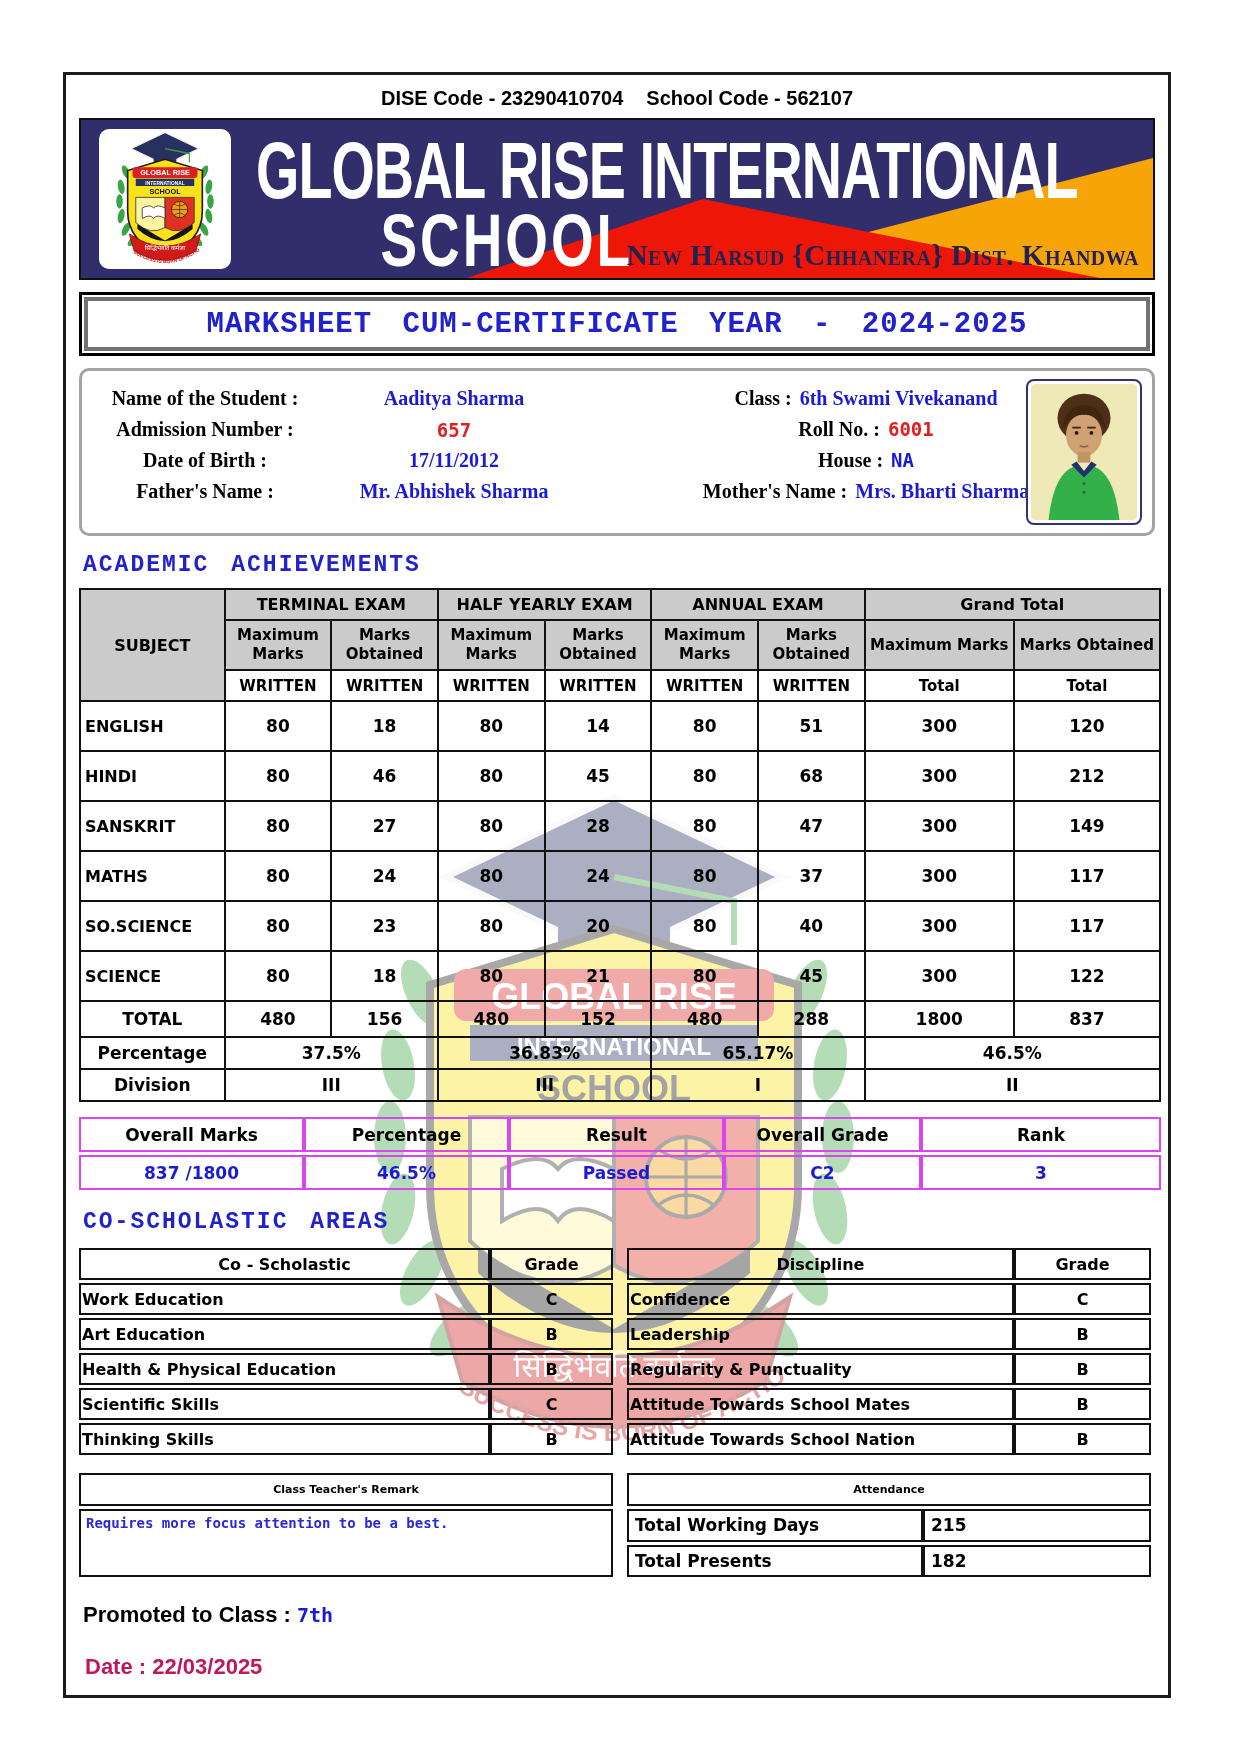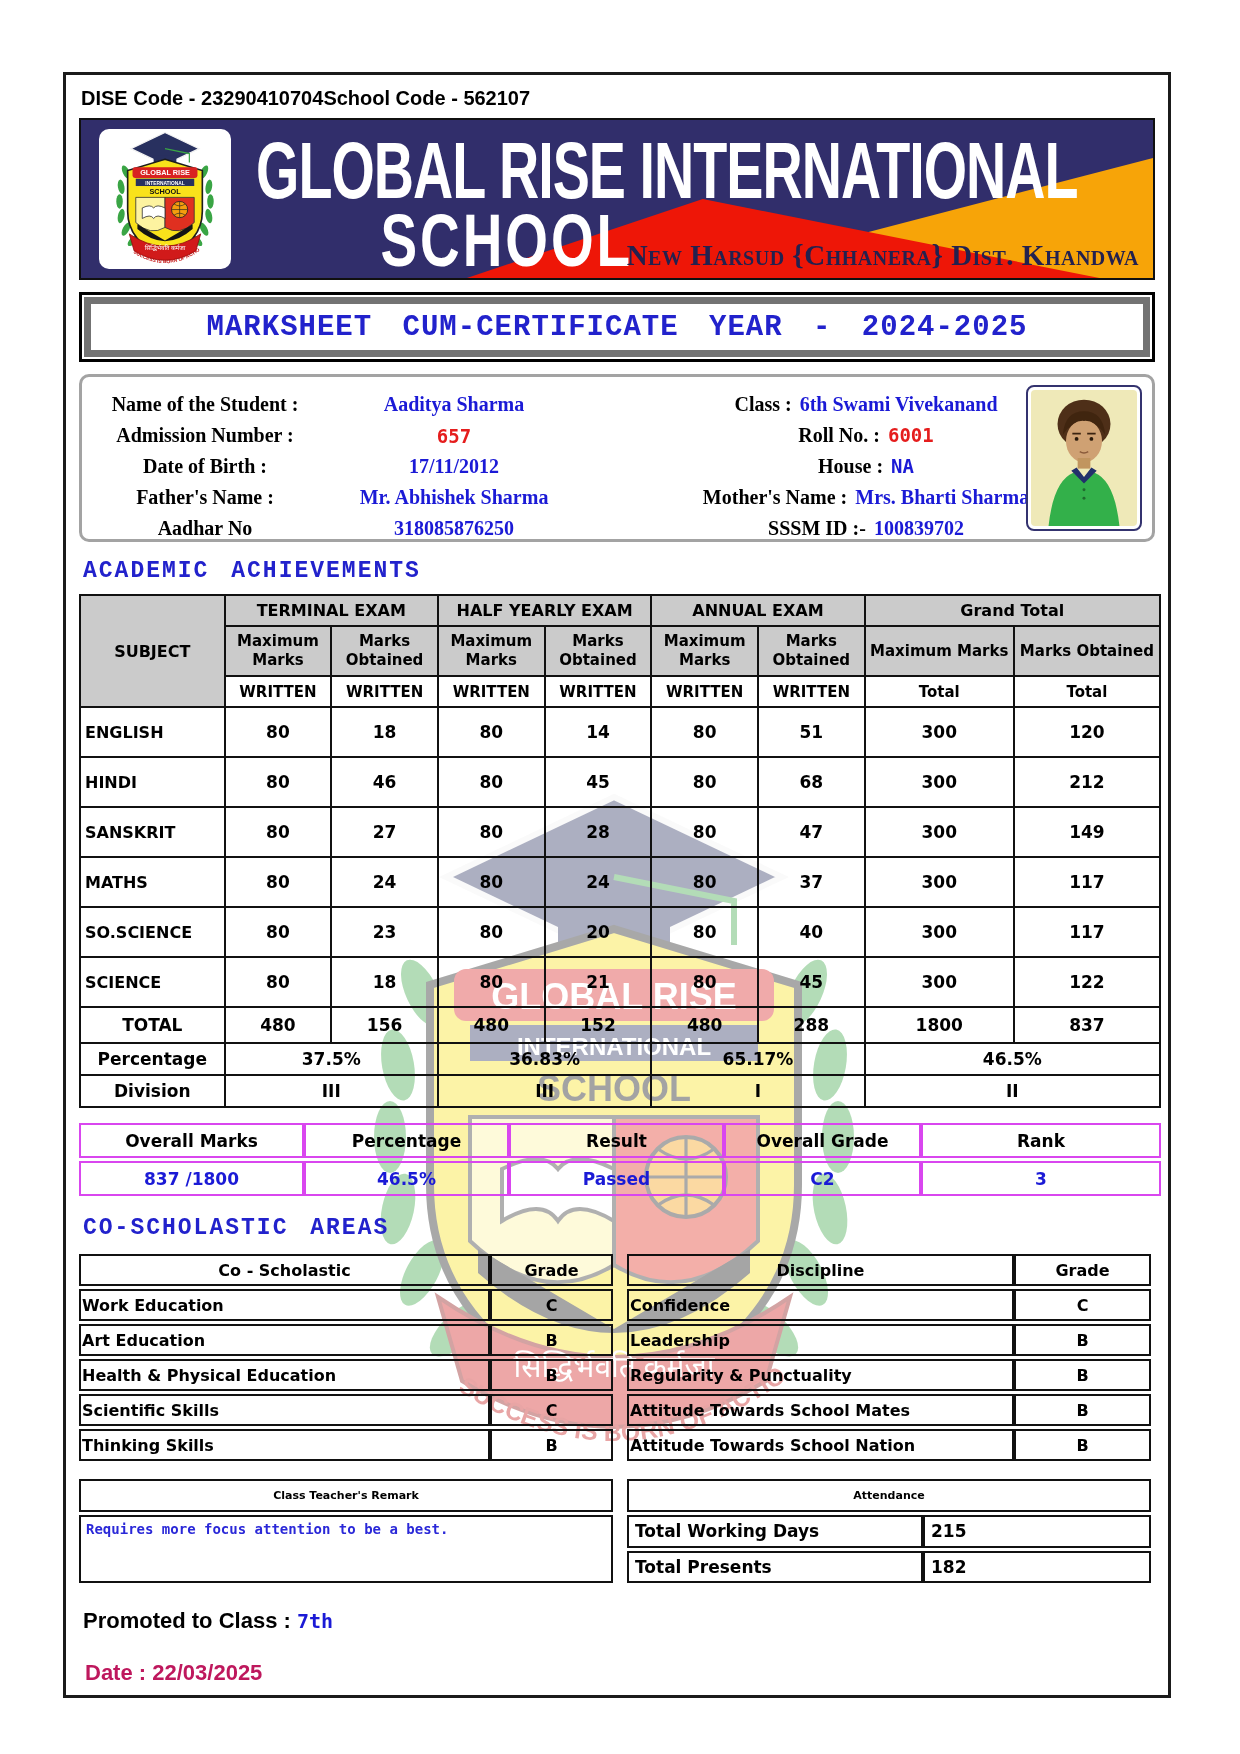--- a/index.html
+++ b/index.html
@@ -1,41 +1,41 @@
 <!DOCTYPE html>
 <html><head>
 <meta charset="utf-8">
 <style>
   html,body{margin:0;padding:0;background:#ffffff;width:1240px;height:1754px;overflow:hidden;
             font-family:"Liberation Sans", sans-serif;}
   .frame{position:absolute;left:63px;top:72px;width:1108px;height:1626px;border:3px solid #1b1b1b;
          box-sizing:border-box;padding:8px 13px;background:#fff;}
   
-  .codes{display:flex;justify-content:flex-start;font-weight:bold;font-size:20px;color:#000;
-         margin:4px 2px 0 2px;position:relative;z-index:2;}
+  .codes{display:flex;justify-content:center;font-weight:bold;font-size:20px;color:#000;
+         margin:4px 2px 0 2px;position:relative;z-index:2;gap:23px;}
   
   .banner{position:relative;margin-top:8px;height:158px;background:#312E6B;border:2px solid #101010;
           overflow:hidden;z-index:2;}
   .banner-orange{position:absolute;inset:0;background:#F7A408;
           clip-path:polygon(57% 100%,100% 24%,100% 100%);}
   .banner-red{position:absolute;inset:0;background:#EE1607;
           clip-path:polygon(36% 100%,58% 50%,95% 100%);}
   .banner-logo{position:absolute;left:18px;top:9px;width:132px;height:140px;background:#fff;
           border-radius:10px;display:flex;align-items:center;justify-content:center;}
   .banner-name1{position:absolute;left:158px;right:30px;top:10px;text-align:left;color:#fff;
           font-weight:bold;font-size:58px;letter-spacing:-1px;line-height:1;}
   .banner-name1 span{display:inline-block;transform:scale(0.96,1.38);transform-origin:center top;white-space:nowrap;}
   .banner-name2{position:absolute;left:110px;right:330px;top:84px;text-align:center;color:#fff;
           font-weight:bold;font-size:56px;letter-spacing:3px;line-height:1;}
   .banner-name2 span{display:inline-block;transform:scale(0.98,1.32);transform-origin:center top;white-space:nowrap;}
   .banner-addr{position:absolute;right:14px;bottom:6px;color:#23214f;font-family:"Liberation Serif",serif;
           font-weight:bold;font-variant:small-caps;font-size:29px;letter-spacing:0.5px;}
   
   .title-outer{margin-top:12px;border:3px solid #000;padding:2px;position:relative;z-index:2;background:#fff;}
-  .title-inner{border:7px solid #737373;text-align:center;padding:7px 0 6px 0;}
+  .title-inner{border:4px solid #737373;text-align:center;padding:7px 0 6px 0;}
   .title-text{font-family:"Liberation Mono",monospace;font-weight:bold;font-size:29px;color:#2222CC;
           letter-spacing:1px;word-spacing:12px;white-space:nowrap;}
   
   .info-box{margin-top:12px;border:3px solid #a3a3a3;border-radius:10px;position:relative;
           padding:12px 14px;height:138px;z-index:2;background:#fff;text-align:center;}
   .info-row{display:flex;height:31px;align-items:center;}
   .lab{font-family:"Liberation Serif",serif;font-weight:bold;font-size:20px;color:#000;}
   .val-blue{font-family:"Liberation Serif",serif;font-weight:bold;font-size:20px;color:#1b1ad6;}
   .val-red-mono{font-family:"DejaVu Sans Mono",monospace;font-weight:bold;font-size:19px;color:#E51D1D;}
   .val-blue-mono{font-family:"DejaVu Sans Mono",monospace;font-weight:bold;font-size:19px;color:#1b1ad6;}
@@ -216,27 +216,20 @@
         <span class="lab">House :</span><span class="val-blue-mono">NA</span>
       </span>
     </div>
     <div class="info-row">
       <span class="lab l-lab">Father's Name :</span>
       <span class="val-blue l-val">Mr. Abhishek Sharma</span>
       <span class="r-cell">
         <span class="lab">Mother's Name :</span><span class="val-blue">Mrs. Bharti Sharma</span>
       </span>
     </div>
-    <div class="info-row">
-      <span class="lab l-lab">Aadhar No</span>
-      <span class="val-blue l-val">318085876250</span>
-      <span class="r-cell">
-        <span class="lab">SSSM ID :-</span><span class="val-blue">100839702</span>
-      </span>
-    </div>
     <div class="photo-wrap">
       <svg viewBox="0 0 100 140" preserveAspectRatio="xMidYMid slice">
           <use href="#studentphoto"></use>
         </svg>
     </div>
   </div>
 
   <div class="sec-head">ACADEMIC ACHIEVEMENTS</div>
 
   <table class="acad">

